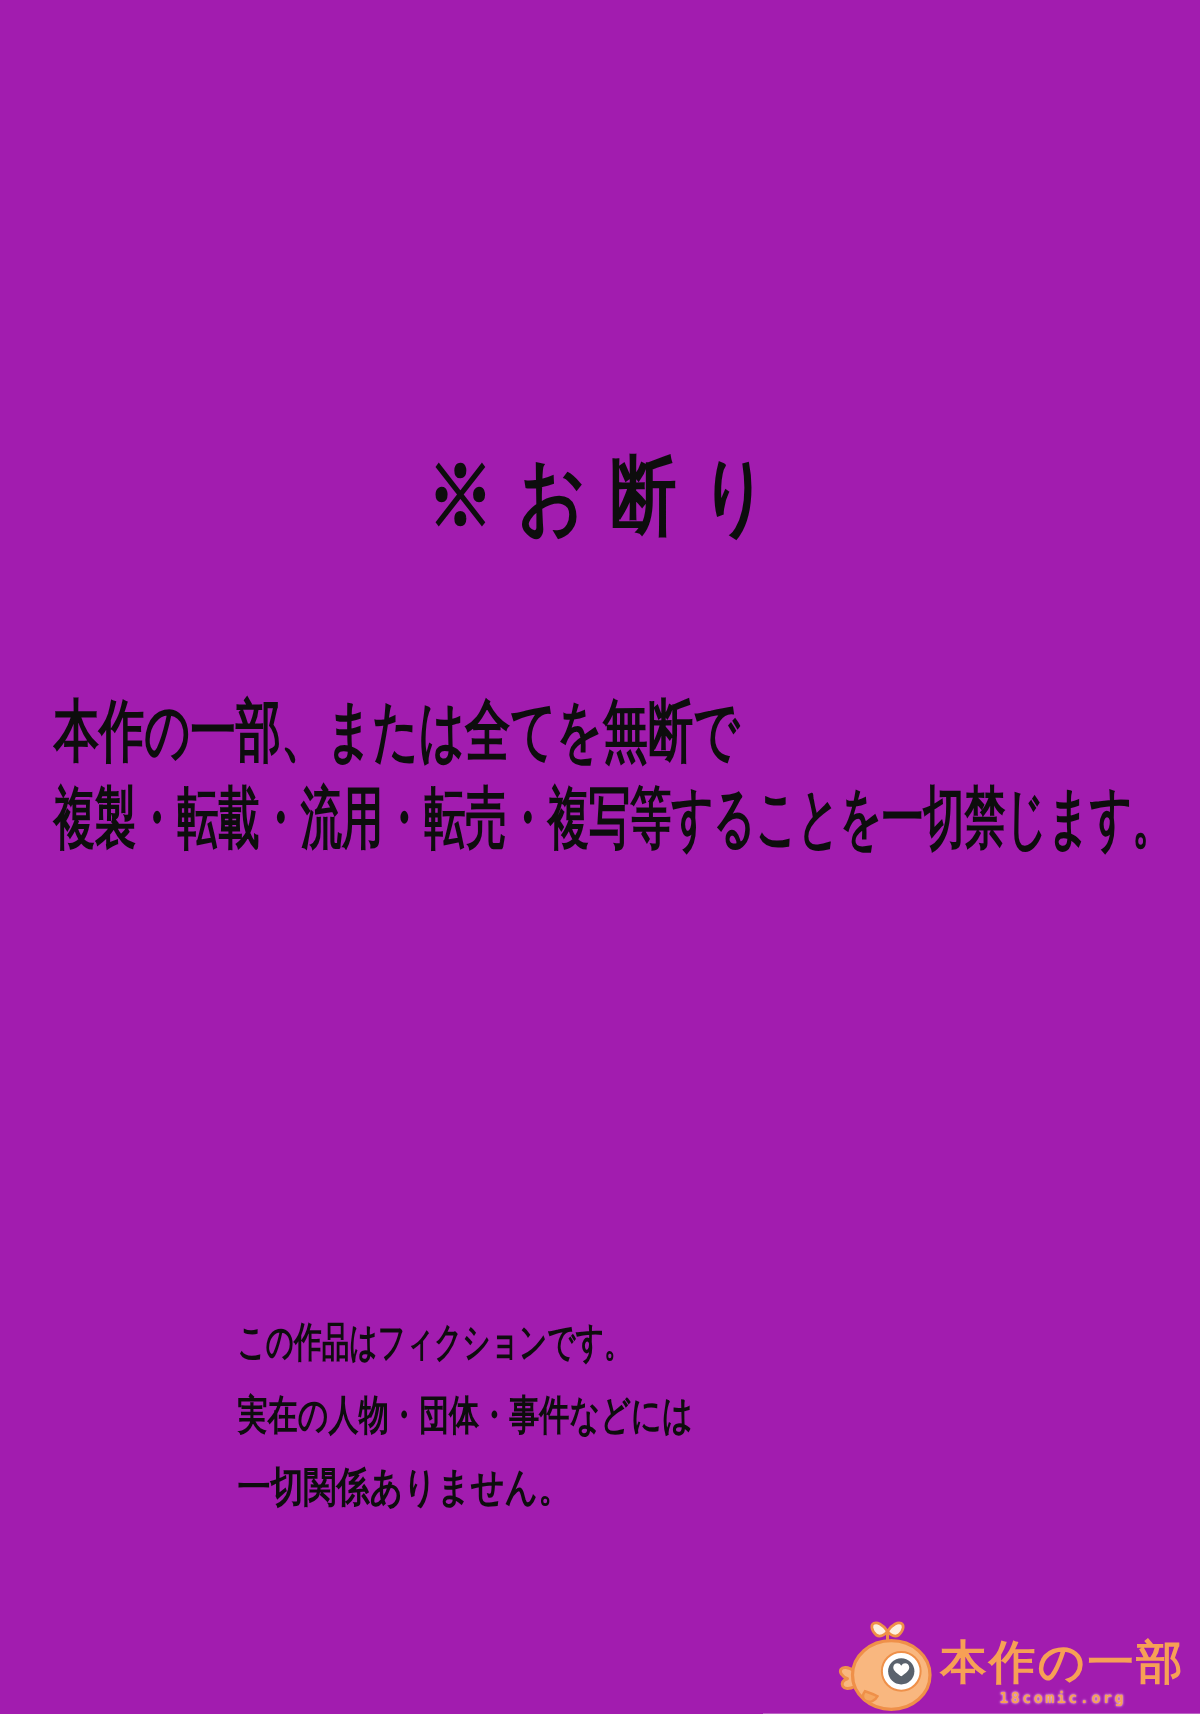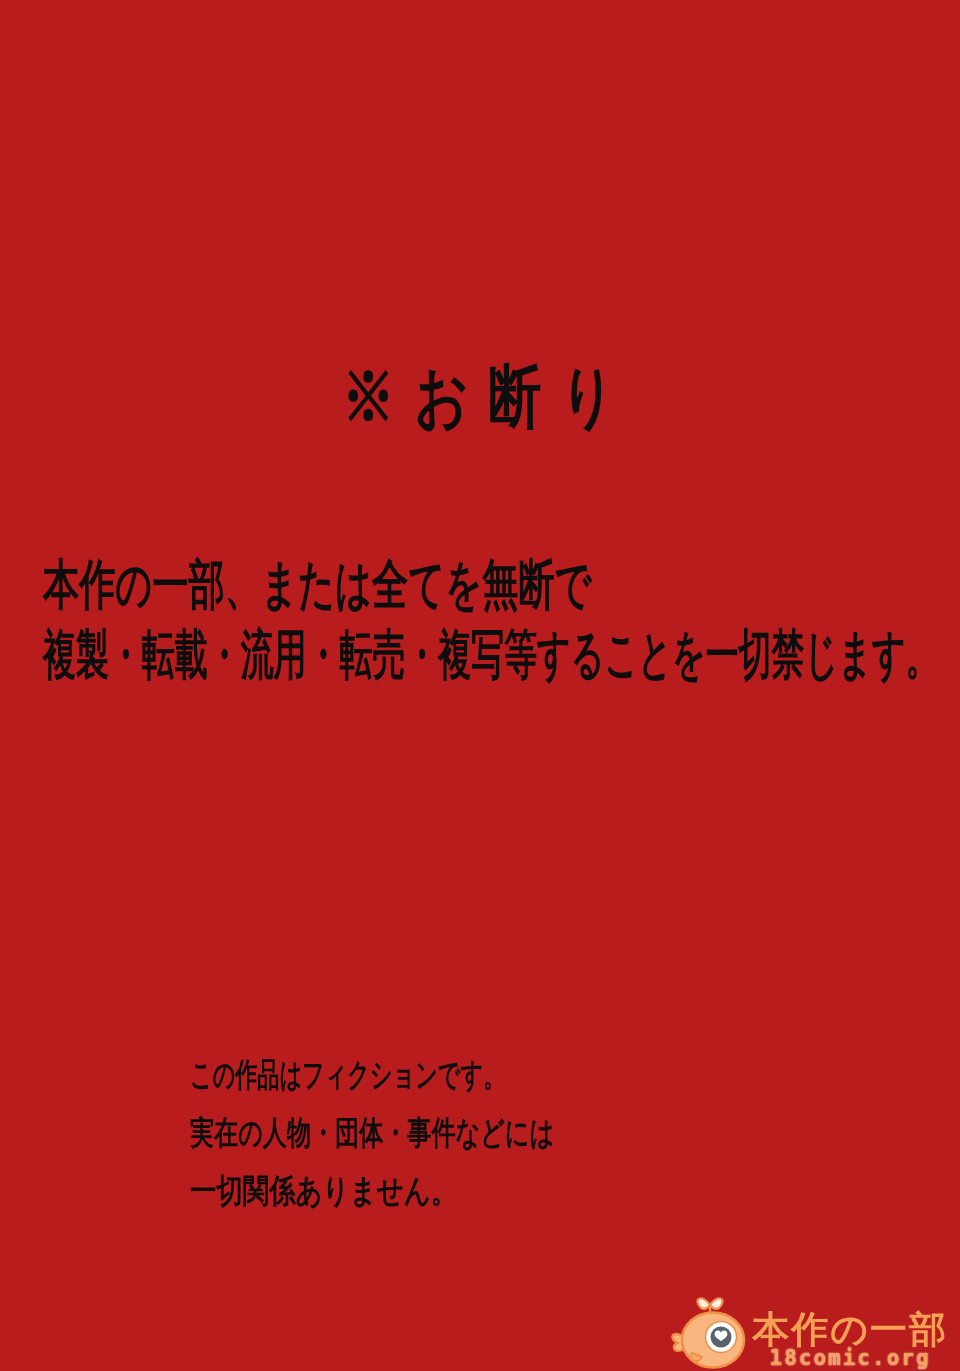--- a/index.html
+++ b/index.html
@@ -4,21 +4,21 @@
 <style>
   html,body{margin:0;padding:0;}
   body{
     width:960px;height:1371px;
     background:#f4f4f4;
     font-family:"Liberation Serif","DejaVu Serif",serif;
   }
   .page{
     position:relative;
     width:960px;height:1371px;
-    background:#b91c1c;
+    background:#a21caf;
     overflow:hidden;
     color:#0d0d0d;
   }
 
   
   .title{
     position:absolute;
     top:352px;left:0;width:100%;
     text-align:center;
     font-size:68px;
@@ -74,21 +74,21 @@
     font-size:37px;
     line-height:38px;
     color:var(--c-text,#f7a055);
     letter-spacing:2px;
     text-shadow:0 0 1px #fff inset;
     white-space:nowrap;
   }
   .wm-url{
     font-family:"DejaVu Sans Mono","Liberation Mono",monospace;
     font-weight:700;
-    font-size:21px;
+    font-size:12px;
     line-height:18px;
     letter-spacing:2px;
     color:var(--c-text,#f7a055);
     text-shadow:0 0 2px #ffffff;
     white-space:nowrap;
   }
 </style>
 </head>
 <body>
 

